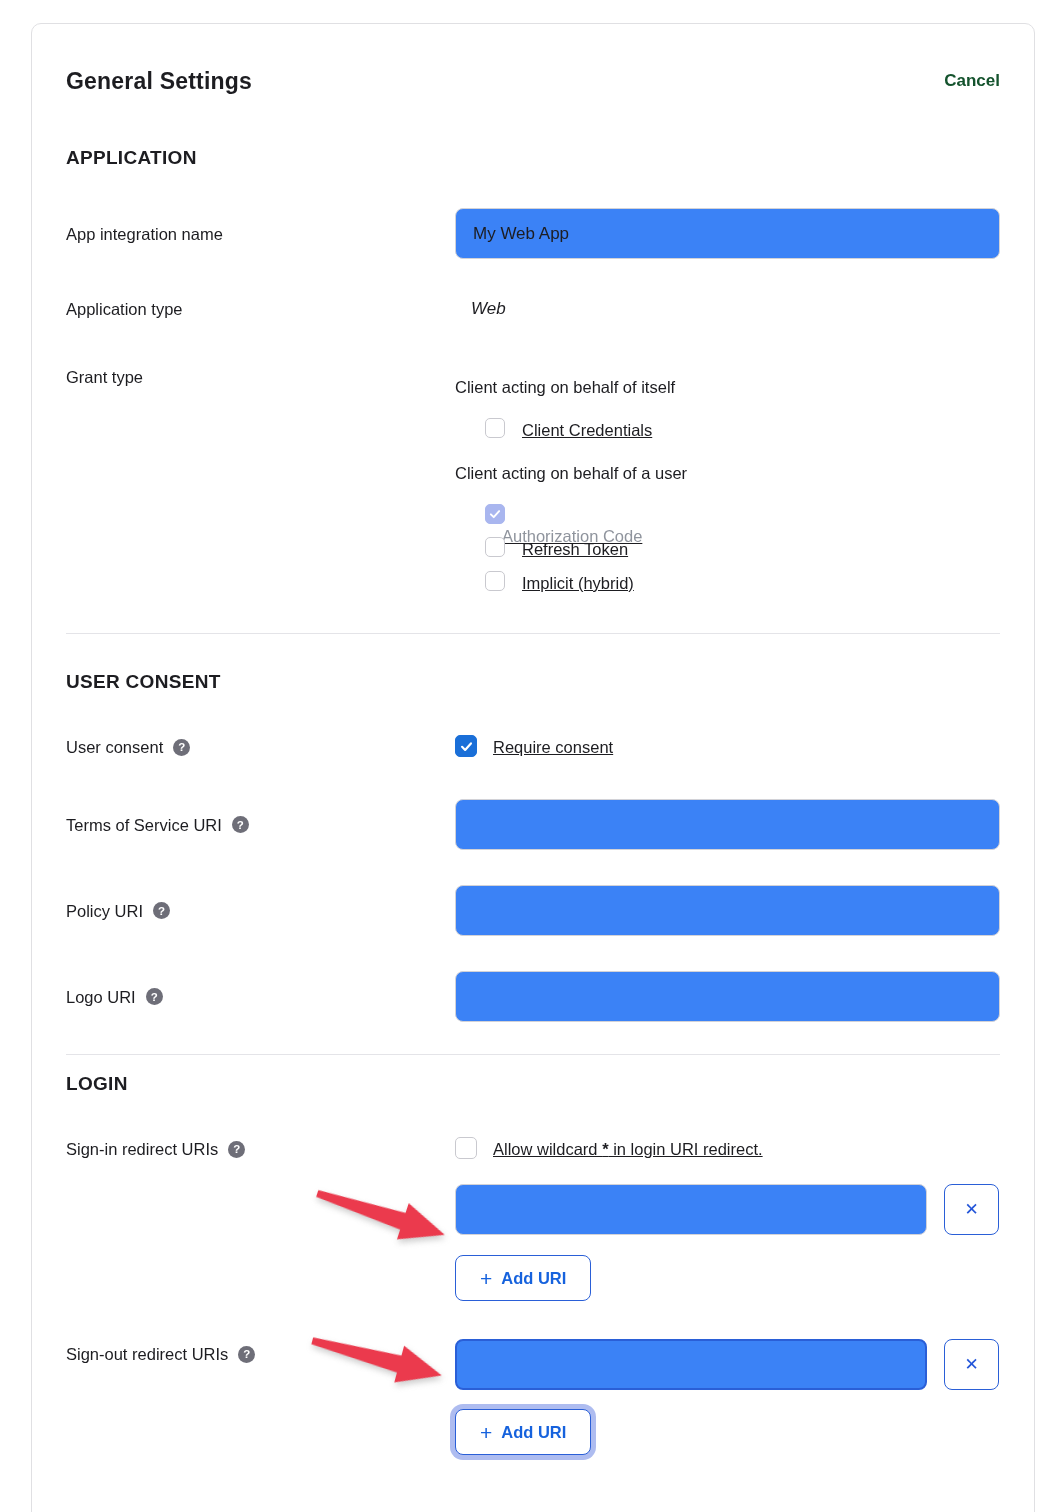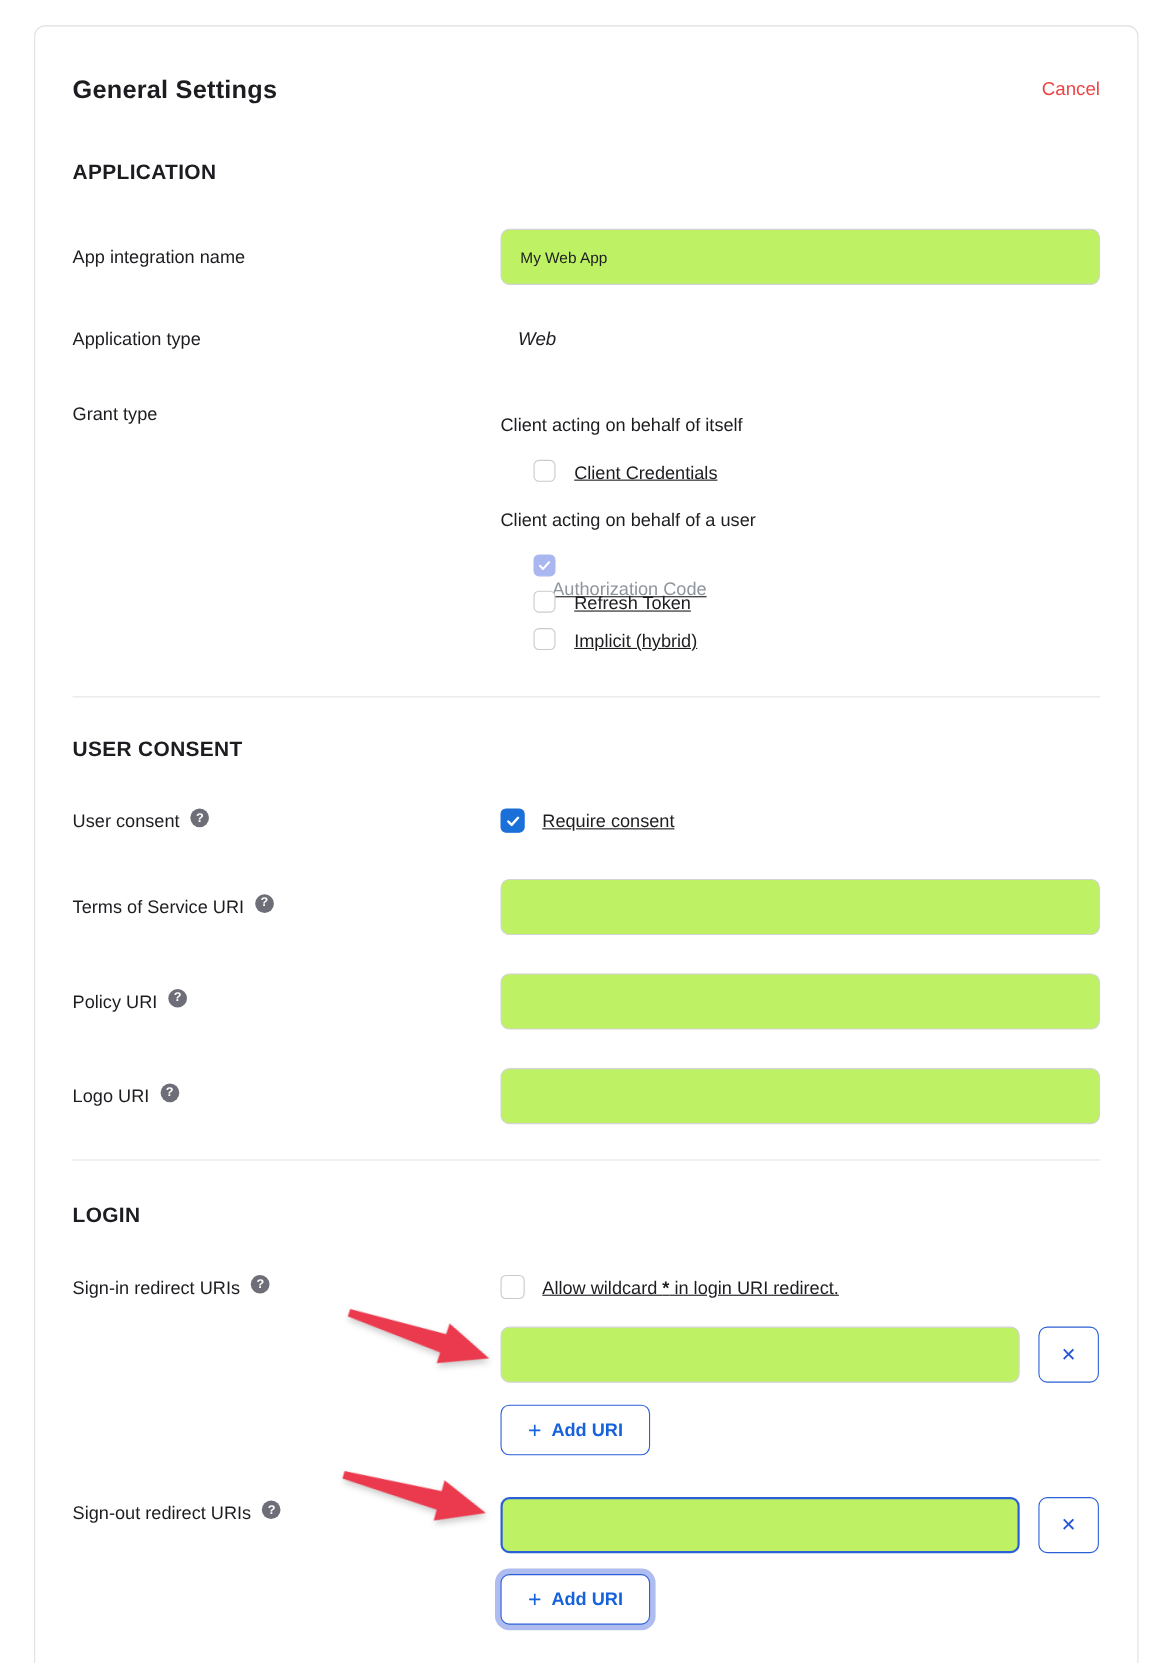--- a/index.html
+++ b/index.html
@@ -20,47 +20,47 @@
     border-radius: 10px;
     padding: 40px 34px 60px 34px;
   }
   
   .title-row {
     display: flex; justify-content: space-between; align-items: center;
     height: 34px; margin-bottom: 49px;
   }
   .page-title { font-size: 23px; font-weight: 700; line-height: 34px; letter-spacing: .2px; }
   .cancel-link {
-    font-size: 17px; font-weight: 400; color: #ef4444;
+    font-size: 17px; font-weight: 700; color: #14532d;
     text-decoration: none; cursor: pointer; line-height: 34px;
   }
   .section-heading {
     font-size: 19px; font-weight: 700; line-height: 22px; letter-spacing: .3px;
   }
   
   .row {
     display: grid;
     grid-template-columns: 389px 1fr;
     align-items: center;
   }
   .row.align-top { align-items: start; }
-  .label-cell { display: flex; font-size: 16.5px; line-height: 24px; }
+  .label-cell { display: flex; align-items: center; font-size: 16.5px; line-height: 24px; }
   .help {
     display: inline-flex; align-items: center; justify-content: center;
     width: 17px; height: 17px; margin-left: 10px;
     border-radius: 50%; background: #6e6e78; color: #fff;
     font-size: 11.5px; font-weight: 700; flex: 0 0 auto;
     cursor: pointer;
   }
   .text-input {
     width: 100%; height: 51px;
     border: 1px solid #d2d2d7; border-radius: 8px;
     font-family: "Liberation Sans", sans-serif;
-    font-size: 14px; color: #1d1d21;
-    padding: 0 17px; background: #bef264; outline: none;
+    font-size: 17px; color: #1d1d21;
+    padding: 0 17px; background: #3b82f6; outline: none;
   }
   .static-value { font-size: 17px; line-height: 24px; font-style: italic; }
   
   .cb-row { display: flex; align-items: flex-start; text-decoration: underline; }
   .checkbox {
     width: 22px; height: 22px; flex: 0 0 auto;
     border: 1.5px solid #c9c9cf; border-radius: 5px;
     background: #fff; cursor: pointer;
     display: inline-flex; align-items: center; justify-content: center;
   }
@@ -102,21 +102,21 @@
   
   .mt-row1 { margin-bottom: 38px; }
   .mt-row2 { margin-bottom: 44px; gap: 16px; }
   .m-div1 { margin-top: 38px; }
   .m-uc-head { margin-top: 37px; }
   .m-consent { margin-top: 42px; }
   .m-tos { margin-top: 40px; }
   .m-policy { margin-top: 35px; }
   .m-logo { margin-top: 35px; }
   .m-div2 { margin-top: 32px; }
-  .m-login-head { margin-top: 40px; }
+  .m-login-head { margin-top: 18px; }
   .m-signin { margin-top: 42px; }
   .m-uri1 { margin-top: 23px; }
   .m-add1 { margin-top: 20px; }
   .m-signout { margin-top: 38px; }
   .m-add2 { margin-top: 19px; }
   .pt3 { padding-top: 3px; }
   
   .arrow {
     position: absolute; width: 145px; height: 64px; pointer-events: none;
     filter: drop-shadow(2px 3px 3px rgba(110,110,110,.35));

